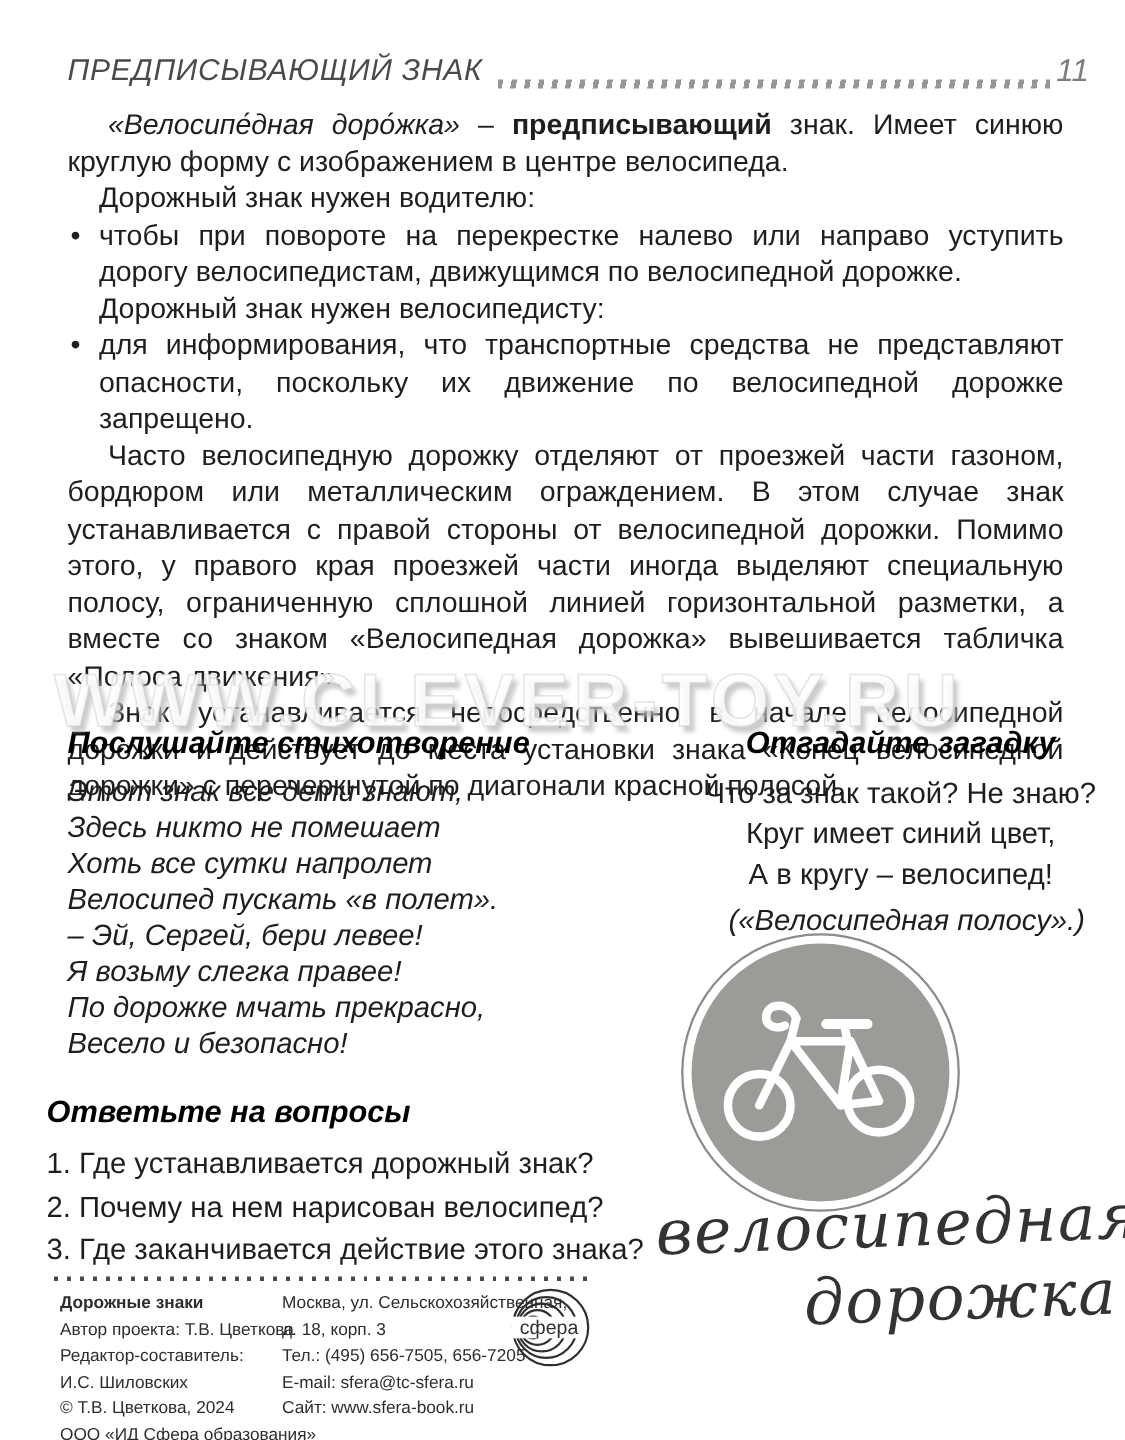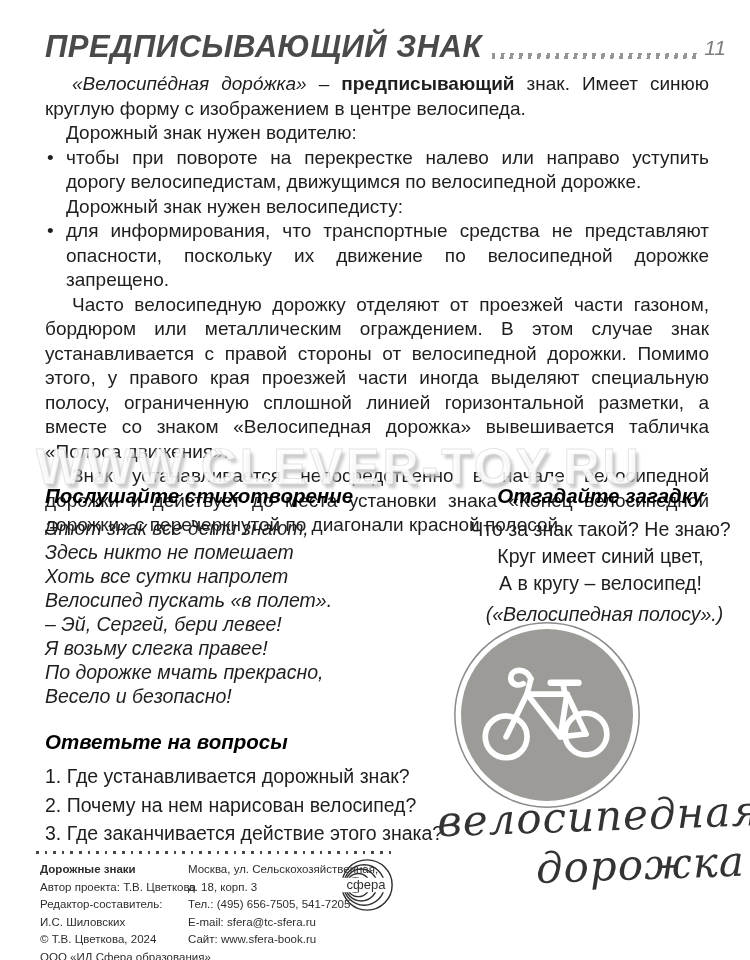--- a/index.html
+++ b/index.html
@@ -6,21 +6,21 @@
   .page {
     position:relative; width:750px; height:960px; margin:0 auto;
     background:#ffffff; overflow:hidden;
     font-family:"Liberation Sans", sans-serif; color:#1e1e1e;
   }
 
   
   .hdr { position:absolute; top:30px; left:45px; right:24px;
          display:flex; align-items:flex-end; }
   .hdr .title {
-    font-size:31px; font-weight:bold; font-style:italic;
+    font-size:20px; font-weight:normal; font-style:italic;
     color:#4a4a4a; letter-spacing:.5px; white-space:nowrap; line-height:34px;
   }
   .hdr .leader {
     flex:1; height:6px; margin:0 4px 5px 10px;
     background:repeating-linear-gradient(100deg,#969696 0 3.5px,transparent 3.5px 9px);
   }
   .hdr .pnum {
     font-size:21px; font-weight:normal; font-style:italic;
     color:#7d7d7d; line-height:32px;
   }
@@ -50,21 +50,21 @@
   b { font-weight:bold; }
 
   
   .colhead { font-size:20.5px; font-weight:bold; font-style:italic; color:#000000; margin:0 0 8px 0; }
   .poem { position:absolute; left:45px; top:484px; width:395px; z-index:2; }
   .poem .pline { font-size:19.5px; line-height:24px;font-style:italic; }
   .riddle { position:absolute; left:458px; top:484px; width:285px; z-index:2;text-align:center; }
   .riddle .rline { font-size:19.5px; line-height:27px; }
   .riddle .answer { font-size:19.5px; font-style:italic; margin-top:6px; padding-left:8px; }
 
-  .questions { position:absolute; left:45px; top:730px; width:430px; z-index:2; }
+  .questions { position:absolute; left:31px; top:730px; width:430px; z-index:2; }
   .questions .qline { font-size:19.5px; line-height:28.5px; }
 
   
   .sign { position:absolute; left:452px; top:620px; width:190px; height:190px; z-index:2; }
 
   
   .handwriting {
     position:absolute; left:438px; top:788px; width:306px; z-index:3;
     font-family:"DejaVu Serif", serif; font-style:italic;
     font-size:42px; color:#333333; letter-spacing:1px;
@@ -172,21 +172,21 @@
     <div>Автор проекта: Т.В. Цветкова</div>
     <div>Редактор-составитель:</div>
     <div>И.С. Шиловских</div>
     <div>© Т.В. Цветкова, 2024</div>
     <div>ООО «ИД Сфера образования»</div>
   </div>
 
   <div class="fcol fcol2">
     <div>Москва, ул. Сельскохозяйственная,</div>
     <div>д. 18, корп. 3</div>
-    <div>Тел.: (495) 656-7505, 541-7205</div>
+    <div>Тел.: (495) 656-7505, 656-7205</div>
     <div>E-mail: sfera@tc-sfera.ru</div>
     <div>Сайт: www.sfera-book.ru</div>
   </div>
 
   <svg class="sfera-logo" viewBox="0 0 60 60" aria-hidden="true">
     <g stroke="#2f2f2f" stroke-width="1.5" fill="none">
       <circle cx="30" cy="30" r="26"></circle>
       <circle cx="27" cy="30" r="21"></circle>
       <circle cx="24" cy="30" r="16.5"></circle>
       <circle cx="21" cy="30" r="12"></circle>

